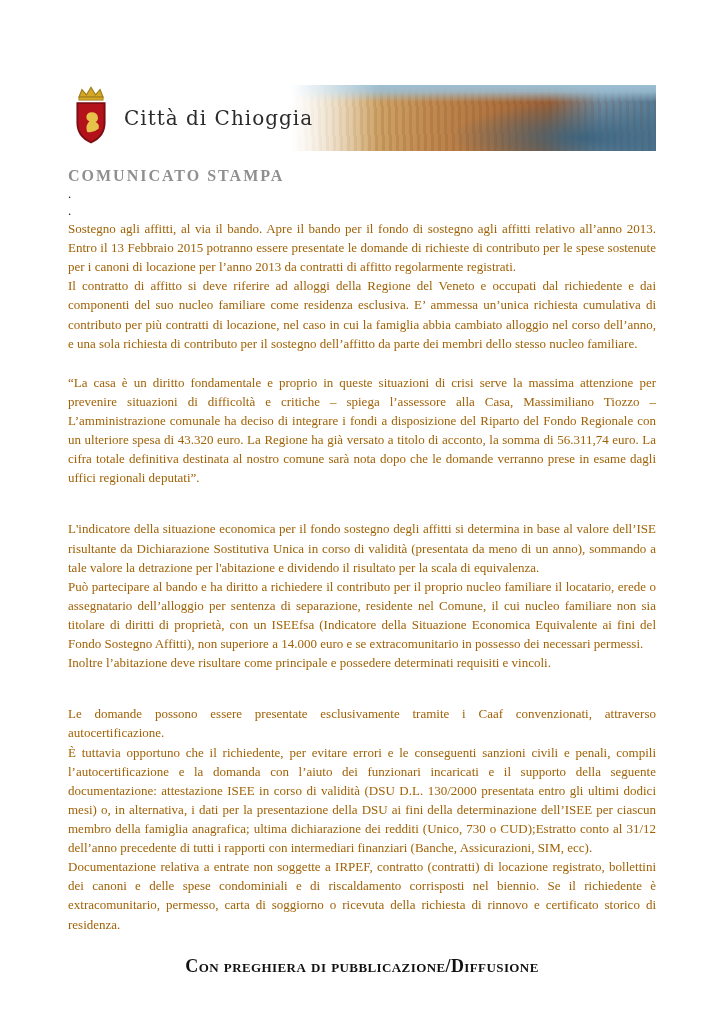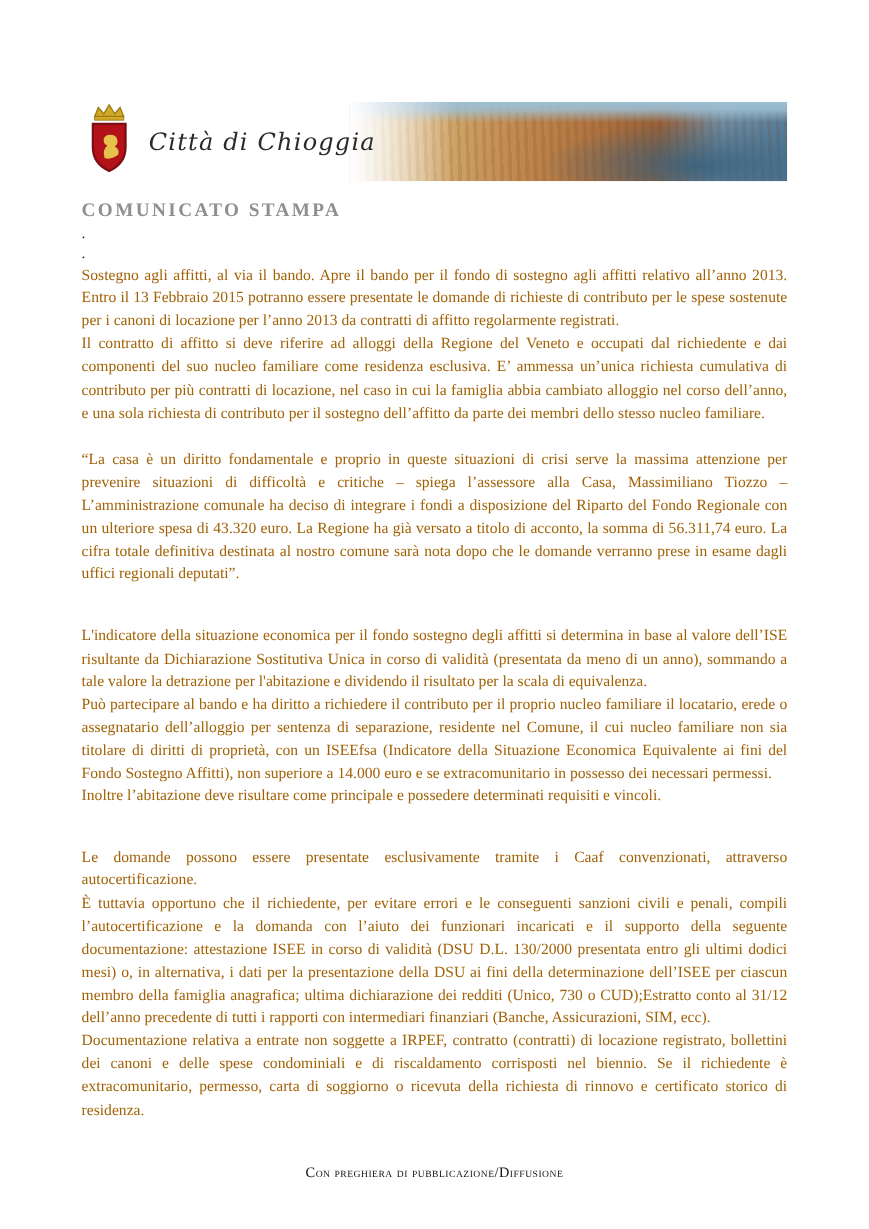--- a/index.html
+++ b/index.html
@@ -5,21 +5,21 @@
   html,body{margin:0;padding:0;background:#ffffff;}
   .page{
     width:724px;height:1024px;margin:0 auto;box-sizing:border-box;
     padding:85px 68px 0 68px;background:#ffffff;position:relative;
     font-family:"Liberation Serif","DejaVu Serif",serif;color:#1c1c1c;
   }
   
   .letterhead{position:relative;height:66px;width:100%;overflow:hidden;margin-bottom:16px;}
   .letterhead .left{position:absolute;left:0;top:0;bottom:0;display:flex;align-items:center;gap:10px;z-index:2;}
   .brand{
-    font-family:"DejaVu Serif",serif;font-style:italic;font-size:20px;color:#2b2b2b;
+    font-family:"DejaVu Serif",serif;font-size:20px;color:#2b2b2b;
     letter-spacing:1px;white-space:nowrap;
   }
   .photo{
     position:absolute;right:0;top:0;bottom:0;width:62%;z-index:1;
     background:
       linear-gradient(90deg,#ffffff 0%,rgba(255,255,255,0) 24%),
       linear-gradient(180deg,#9dbfd3 0%,rgba(157,191,211,.85) 10%,rgba(157,191,211,0) 26%),
       radial-gradient(60% 90% at 80% 80%, rgba(52,96,125,.85) 0%, rgba(52,96,125,0) 60%),
       repeating-linear-gradient(88deg, rgba(120,60,30,.15) 0 3px, rgba(0,0,0,0) 3px 7px),
       linear-gradient(96deg,#e9dcbd 0%,#d3ab6e 20%,#c08a50 38%,#b07440 55%,#96613a 70%,#6e8ca2 84%,#527a96 100%);
@@ -34,21 +34,21 @@
     margin:6px 0 0 0;text-align:center;font-size:13.5px;font-weight:bold;
     font-variant:small-caps;letter-spacing:.4px;color:#111;
   }
   
   .body-text p{
     margin:0;font-size:13px;line-height:1.47;text-align:justify;color:#a16207;
   }
   .sp1{margin-top:20px !important;}
   .sp2{margin-top:32px !important;}
   .footer-note{
-    margin-top:36px;text-align:center;font-size:12px;font-weight:normal;
+    margin-top:22px;text-align:center;font-size:18px;font-weight:bold;
     font-variant:small-caps;letter-spacing:.4px;color:#111;
   }
 </style>
 </head>
 <body>
 
 <div class="page">
 
   <div class="letterhead">
     <div class="photo"></div>

